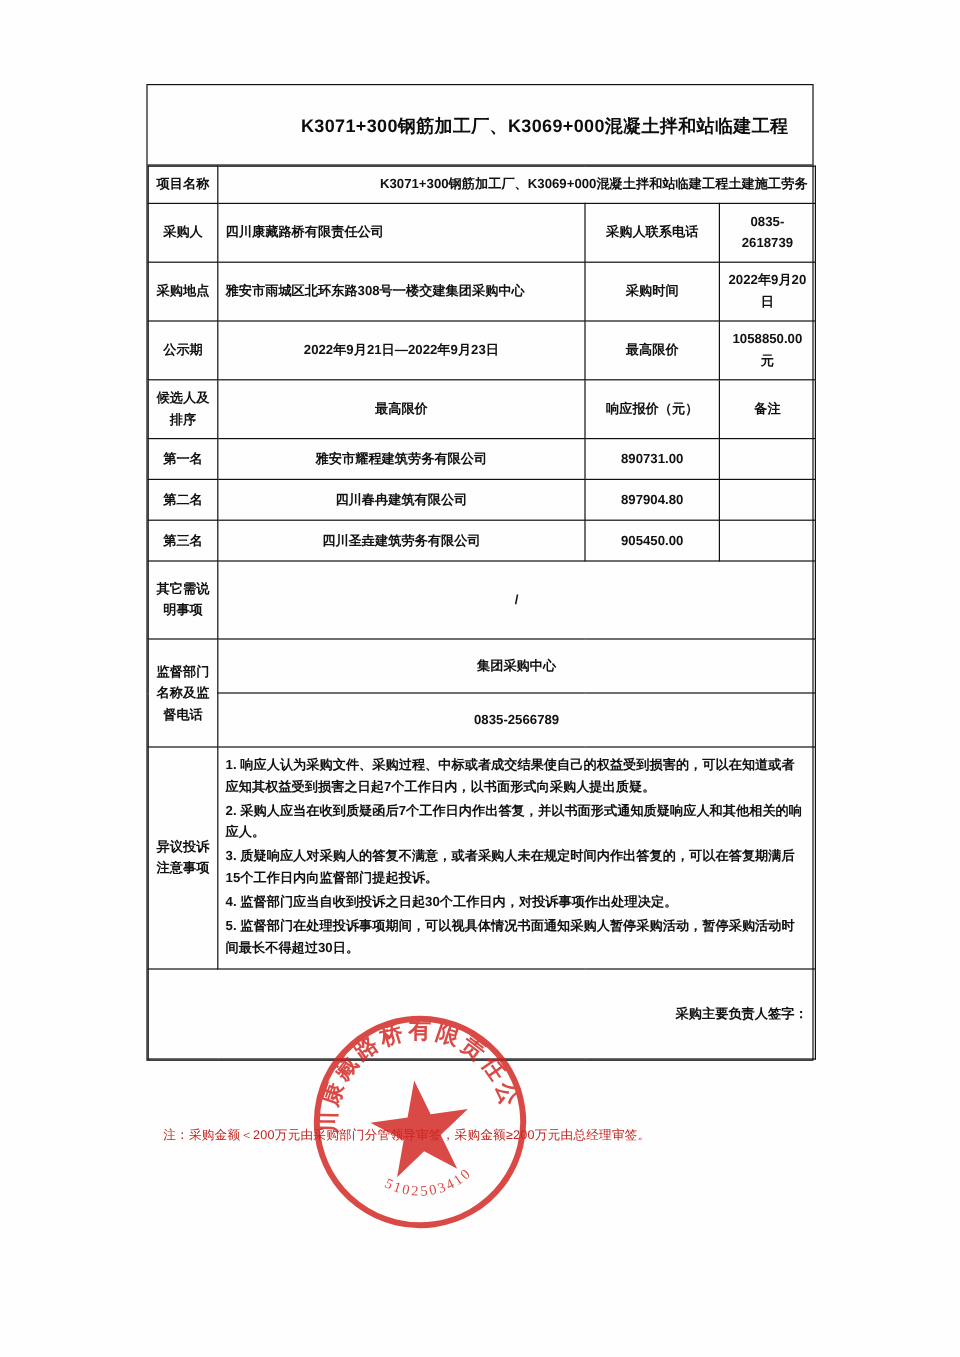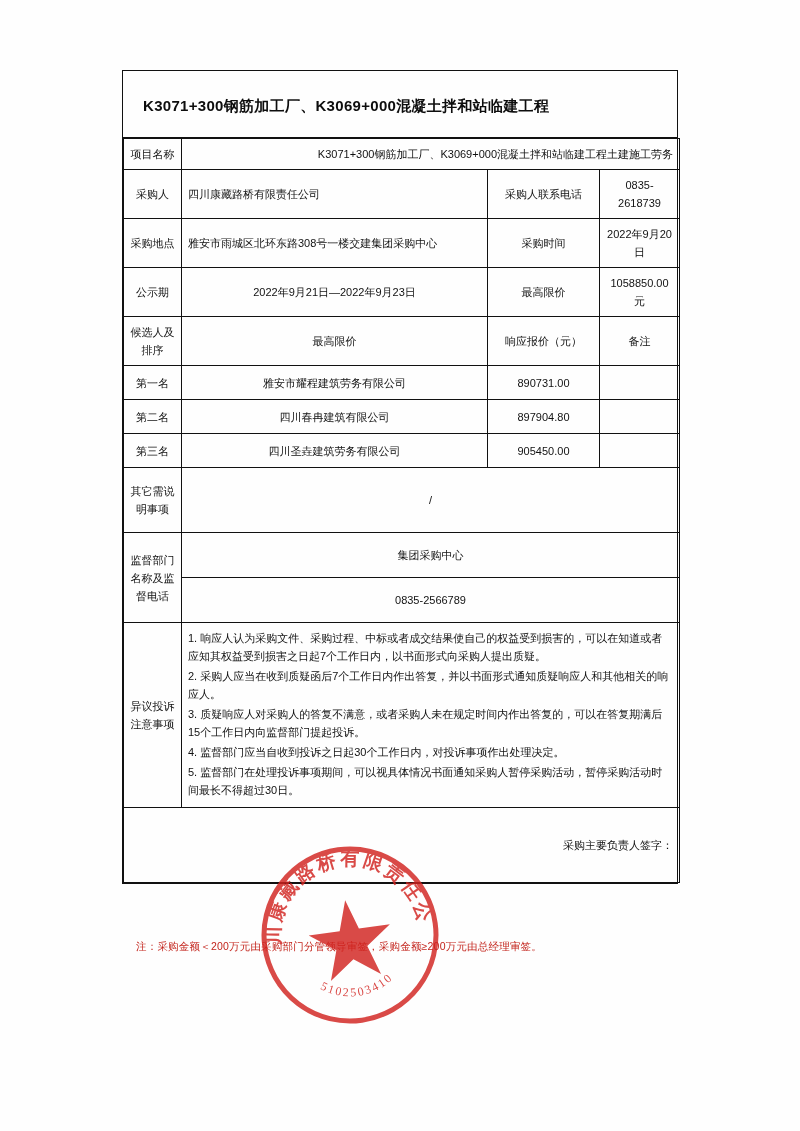--- a/index.html
+++ b/index.html
@@ -26,34 +26,35 @@
     position: absolute;
     left: 122px;
     top: 70px;
     width: 556px;
     border: 1.3px solid #111;
     box-sizing: border-box;
     background: transparent;
   }
   .title-cell {
     padding: 22px 20px 18px 20px;
-    text-align: left;
+    text-align: right;
     border-bottom: 1.1px solid #111;
   }
   .title-line {
     font-size: 15px;
     font-weight: bold;
     letter-spacing: 0.3px;
     line-height: 26px;
     color: #0d0d0d;
   }
   table.main {
     width: 100%;
     border-collapse: collapse;
     table-layout: fixed;
+    font-weight: bold;
   }
   table.main td {
     border: 1.1px solid #111;
     font-size: 11px;
     line-height: 18px;
     padding: 6px 6px;
     vertical-align: middle;
     color: #111;
   }
   .lbl {

